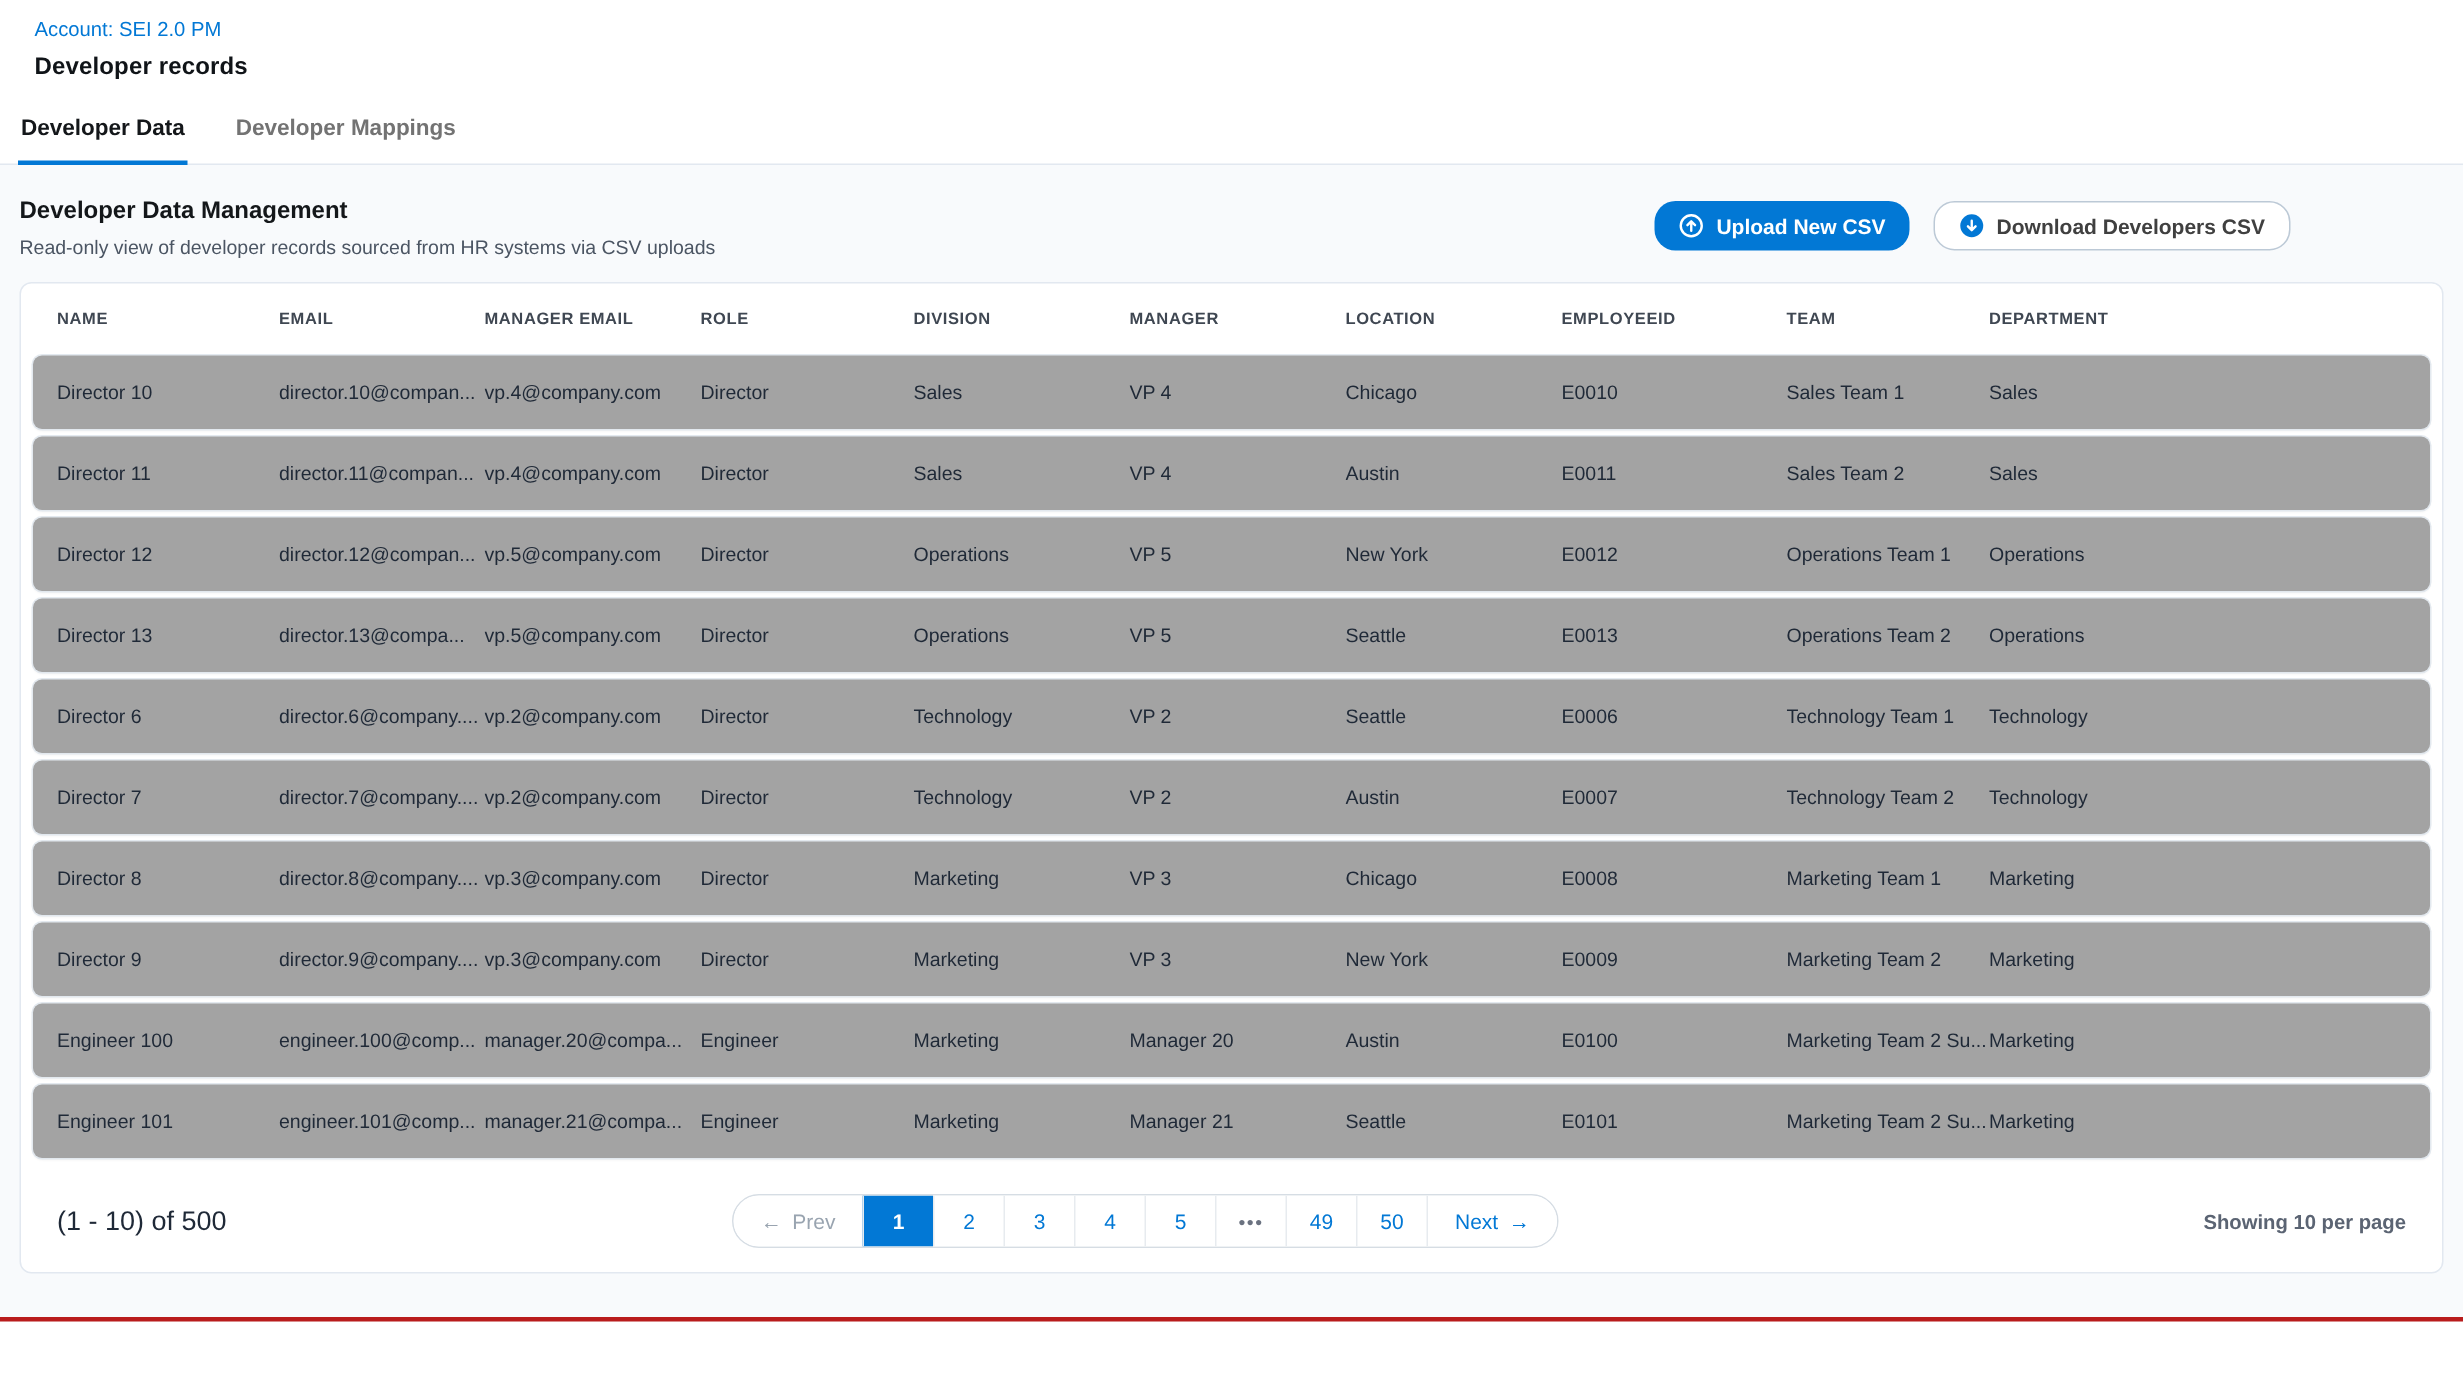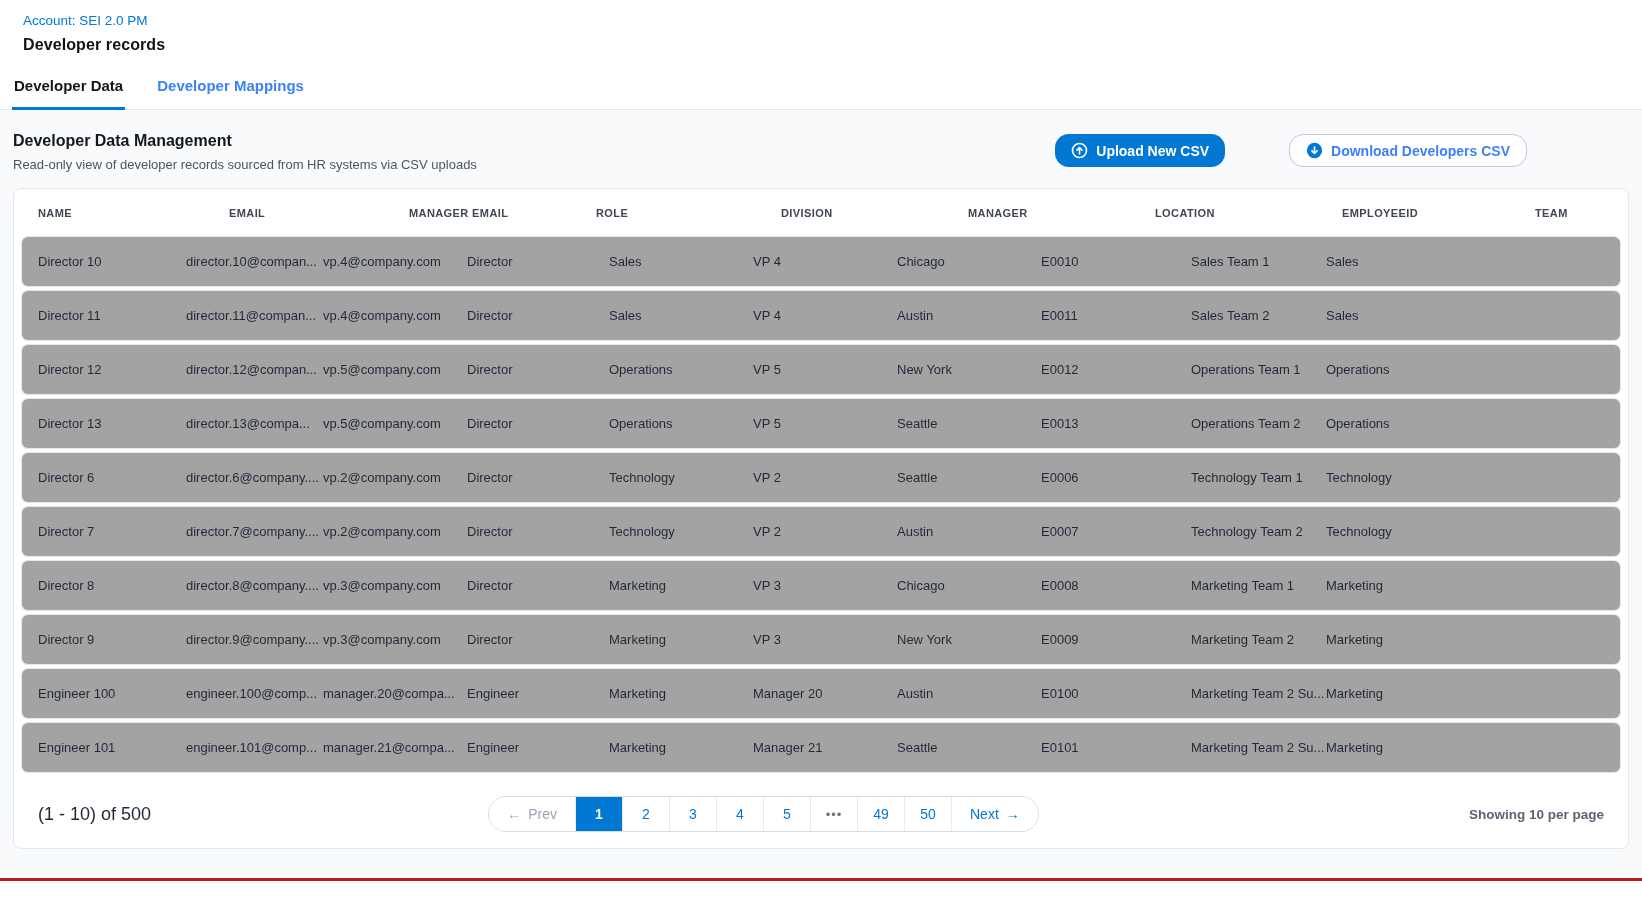--- a/index.html
+++ b/index.html
@@ -21,21 +21,21 @@
     font-size: 16px; font-weight: 700; margin: 7px 0 0;
     color: #101418; letter-spacing: 0.1px;
   }
 
   
   .tabs {
     display: flex; gap: 30px; padding-left: 12px; margin-top: 17px;
     border-bottom: 1px solid #e2e8f0; background: #fff;
   }
   .tab {
-    font-size: 15px; font-weight: 600; color: #3b82f6;
+    font-size: 15px; font-weight: 600; color: #737373;
     padding: 6px 2px 13px; cursor: pointer;
     border-bottom: 3px solid transparent; margin-bottom: -1px;
   }
   .tab.active { color: #14171a; font-weight: 700; border-bottom-color: #0278d5; }
 
   
   .content {
     background: #f8fafc; border-bottom: 3px solid #b91c1c;
     height: 771px; padding: 22px 13px 18px;
   }
@@ -45,35 +45,35 @@
   }
   .section-title { font-size: 16px; font-weight: 700; margin: 0; color: #14171a; }
   .section-sub { font-size: 13px; color: #4b5563; margin: 7px 0 0; }
   .actions { display: flex; gap: 16px; padding-top: 2px; }
   .btn {
     display: inline-flex; align-items: center; gap: 8px; height: 33px;
     padding: 0 16px; border-radius: 14px; font-size: 14px; font-weight: 700;
     cursor: pointer; border: none; font-family: inherit; white-space: nowrap;
   }
   .btn-primary { background: #0278d5; color: #fff; }
-  .btn-outline { background: #fff; color: #3b82f6; border: 1px solid #bcc9d6; margin-left: 48px; }
+  .btn-outline { background: #fff; color: #404040; border: 1px solid #bcc9d6; }
   .btn svg { display: block; }
 
   
   .card {
     margin-top: 16px; background: #ffffff;
     border: 1px solid #e2e8f0; border-radius: 8px;
     padding: 0 8px 16px;
   }
   .grid {
     display: grid;
     grid-template-columns: 148px 137px 144px 142px 144px 144px 144px 150px 135px minmax(0,1fr);
     align-items: center;
   }
-  .thead { height: 48px; padding-left: 16px; gap: 43px; }
+  .thead { height: 48px; padding-left: 16px; }
   .th {
     font-size: 11px; font-weight: 600; color: #3f4752;
     letter-spacing: 0.4px; text-transform: uppercase; white-space: nowrap;
   }
   .row {
     background: #a3a3a3; border-radius: 6px; height: 49px; padding-left: 16px;
     margin-bottom: 5px;
     box-shadow: 0 0 0 1px rgba(222,229,236,0.85), 0 1px 2px rgba(15,23,42,0.06);
   }
   .td {

